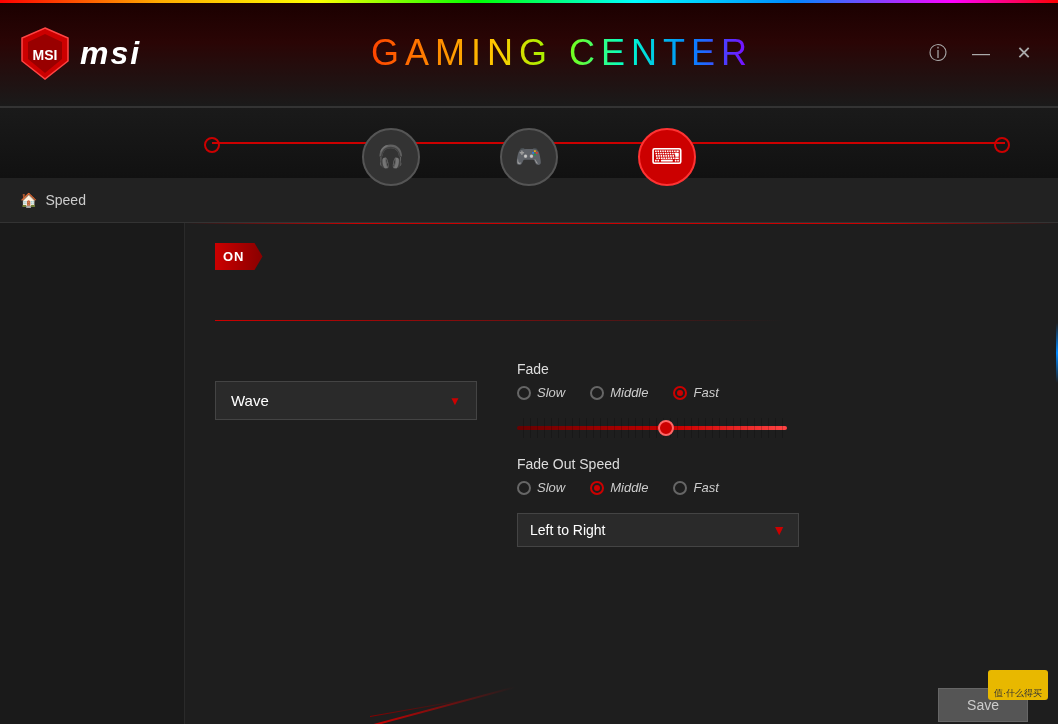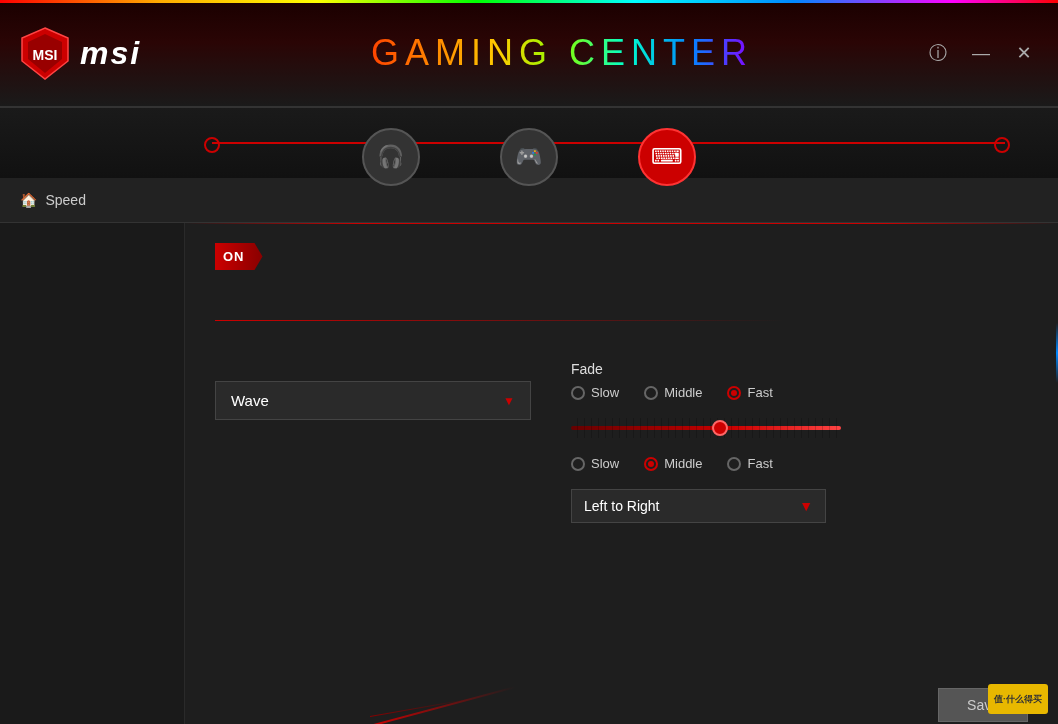--- a/index.html
+++ b/index.html
@@ -222,21 +222,21 @@
     
     .controls-row {
       display: flex;
       align-items: flex-start;
       gap: 40px;
       margin-top: 40px;
     }
 
     
     .effect-dropdown {
-      width: 316px;
+      width: 262px;
       background: #2a2a2a;
       border: 1px solid #444;
       color: white;
       padding: 10px 15px;
       font-size: 15px;
       display: flex;
       align-items: center;
       justify-content: space-between;
       cursor: pointer;
       margin-top: 20px;
@@ -263,20 +263,21 @@
     .radio-group {
       display: flex;
       align-items: center;
       gap: 25px;
     }
     .radio-item {
       display: flex;
       align-items: center;
       gap: 6px;
       cursor: pointer;
+      font-style: italic;
     }
     .radio-circle {
       width: 14px;
       height: 14px;
       border-radius: 50%;
       border: 2px solid #666;
       background: transparent;
       display: flex;
       align-items: center;
       justify-content: center;
@@ -326,21 +327,21 @@
     }
     
     .slider-overlay {
       position: absolute;
       top: 0; left: 0; right: 0; bottom: 0;
       background: repeating-linear-gradient(90deg, transparent, transparent 6px, rgba(0,0,0,0.2) 6px, rgba(0,0,0,0.2) 7px);
     }
 
     
     .direction-dropdown {
-      width: 255px;
+      width: 282px;
       background: #2a2a2a;
       border: 1px solid #444;
       color: white;
       padding: 8px 12px;
       font-size: 14px;
       display: flex;
       align-items: center;
       justify-content: space-between;
       cursor: pointer;
       margin-top: 5px;
@@ -405,31 +406,31 @@
       top: 100px;
       right: 0;
       width: 2px;
       height: 60px;
       background: linear-gradient(180deg, transparent, #0088ff, transparent);
     }
 
     
     .watermark {
       position: absolute;
-      bottom: 10px;
+      bottom: 24px;
       right: 10px;
       width: 60px;
       height: 30px;
       background: #e8b800;
       display: flex;
-      align-items: center;
+      align-items: flex-end;
       justify-content: center;
       font-size: 9px;
       color: #333;
-      font-weight: bold;
+      font-weight: normal;
       border-radius: 3px;
       z-index: 100;
     }
   </style>
 </head>
 <body>
 
 <div class="header">
   <div class="logo-area">
     <svg class="msi-shield" viewBox="0 0 50 55">
@@ -519,20 +520,21 @@
 
         <div class="control-group">
           <div class="brightness-slider-container">
             <div class="slider-track"></div>
             <div class="slider-overlay"></div>
             <div class="slider-handle"></div>
           </div>
         </div>
 
         <div class="control-group">
+          <div class="control-label">Fade Out Speed</div>
           <div class="radio-group">
             <label class="radio-item">
               <div class="radio-circle"></div>
               <span class="radio-text">Slow</span>
             </label>
             <label class="radio-item">
               <div class="radio-circle checked"></div>
               <span class="radio-text">Middle</span>
             </label>
             <label class="radio-item">

